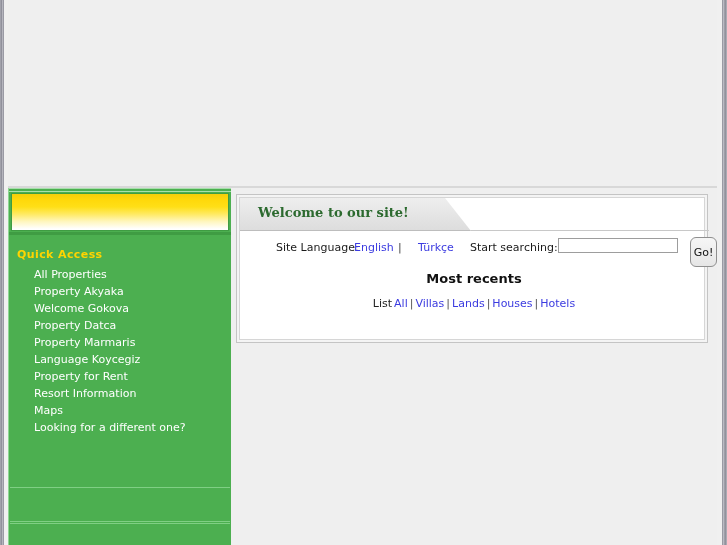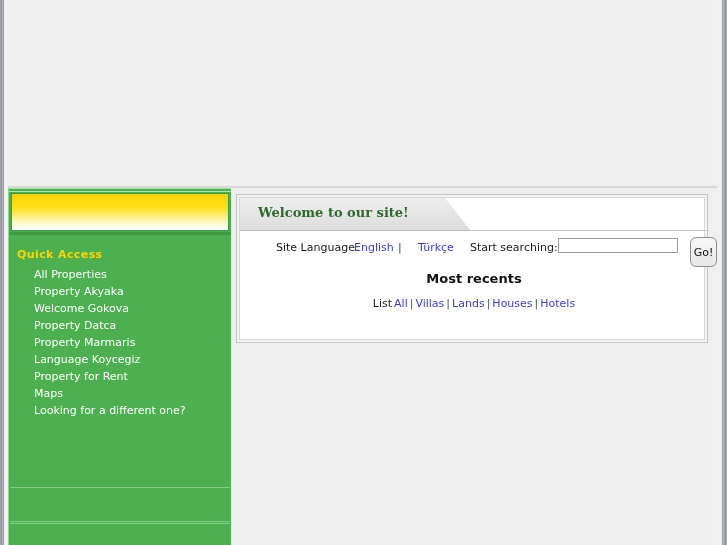--- a/index.html
+++ b/index.html
@@ -317,20 +317,21 @@
       <div id="quick-access-title">Quick Access</div>
 
       <ul id="nav-list">
         <li>All Properties</li>
         <li>Property Akyaka</li>
         <li>Welcome Gokova</li>
         <li>Property Datca</li>
         <li>Property Marmaris</li>
         <li>Language Koycegiz</li>
         <li>Property for Rent</li>
+        <li>Resort Information</li>
         <li>Maps</li>
         <li>Looking for a different one?</li>
       </ul>
 
       <div id="sidebar-footer-a"></div>
       <div id="sidebar-footer-b"></div>
     </div>
 
     <div id="content">
 

